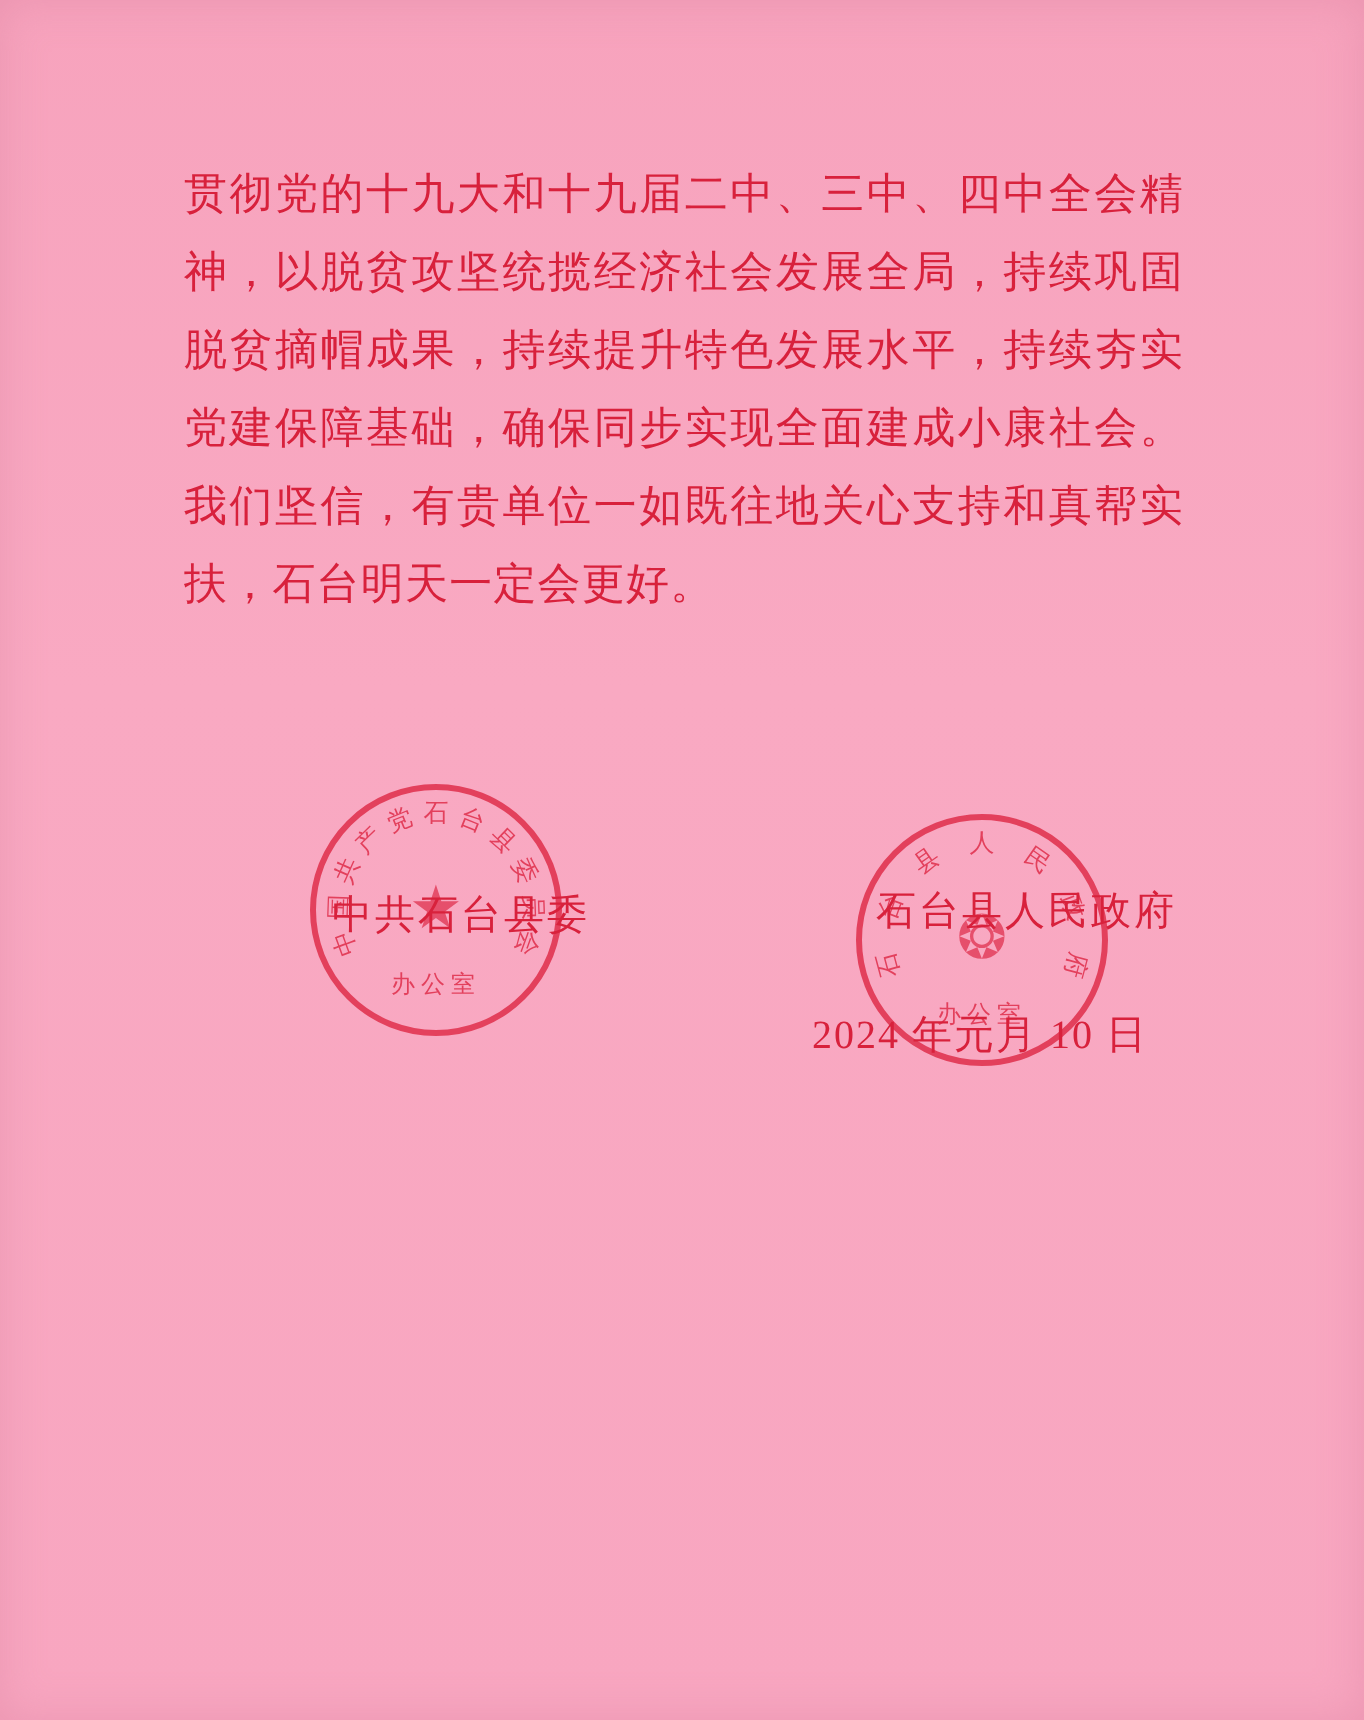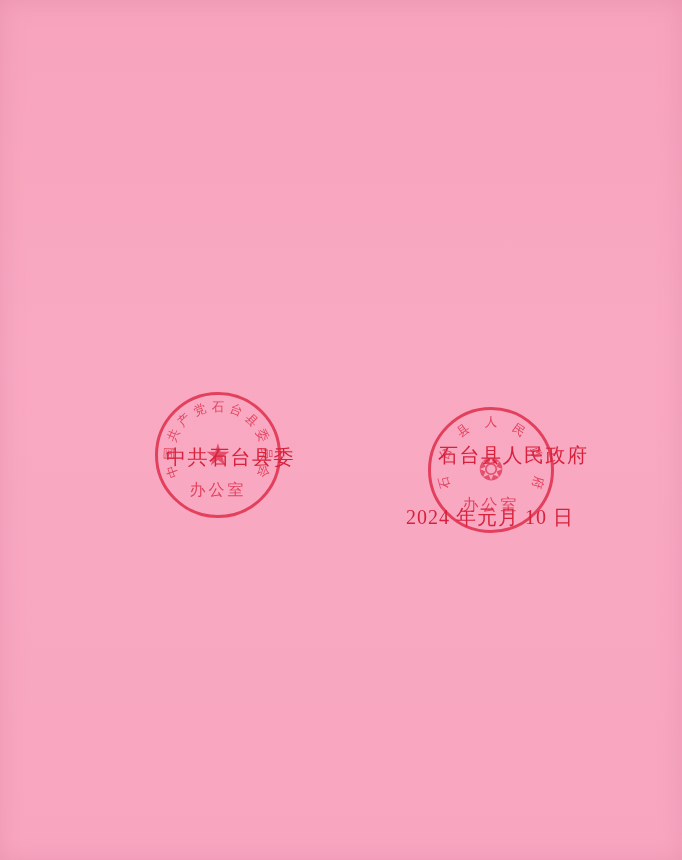--- a/index.html
+++ b/index.html
@@ -80,21 +80,21 @@
     color: #e0324f;
     font-family: "Liberation Serif", serif;
     transform-origin: 0 0;
     white-space: nowrap;
   }
   .seal-bottom-text {
     position: absolute;
     left: 50%;
     bottom: 14px;
     transform: translateX(-50%);
-    font-size: 16px;
+    font-size: 12px;
     color: #e0324f;
     letter-spacing: 3px;
   }
 
   #seal-left {
     left: 155px;
     top: 392px;
     width: 126px;
     height: 126px;
   }
@@ -128,20 +128,21 @@
     font-size: 20px;
     letter-spacing: 1px;
   }
 </style>
 </head>
 <body>
 
 <div id="page">
 
   <div class="letter-body">
+    <p class="para">贯彻党的十九大和十九届二中、三中、四中全会精神，以脱贫攻坚统揽经济社会发展全局，持续巩固脱贫摘帽成果，持续提升特色发展水平，持续夯实党建保障基础，确保同步实现全面建成小康社会。我们坚信，有贵单位一如既往地关心支持和真帮实扶，石台明天一定会更好。</p>
   </div>
 
   <div class="seal" id="seal-left">
     <div class="seal-ring-text" id="ring-left">
         <span style="transform: translate(-45.1052px, 16.417px) rotate(-110deg) translate(-50%, -50%);">中</span>
         <span style="transform: translate(-47.9708px, -1.67518px) rotate(-88deg) translate(-50%, -50%);">国</span>
         <span style="transform: translate(-43.8502px, -19.5234px) rotate(-66deg) translate(-50%, -50%);">共</span>
         <span style="transform: translate(-33.3436px, -34.5283px) rotate(-44deg) translate(-50%, -50%);">产</span>
         <span style="transform: translate(-17.9811px, -44.5048px) rotate(-22deg) translate(-50%, -50%);">党</span>
         <span style="transform: translate(2.93915e-15px, -48px) rotate(0deg) translate(-50%, -50%);">石</span>

